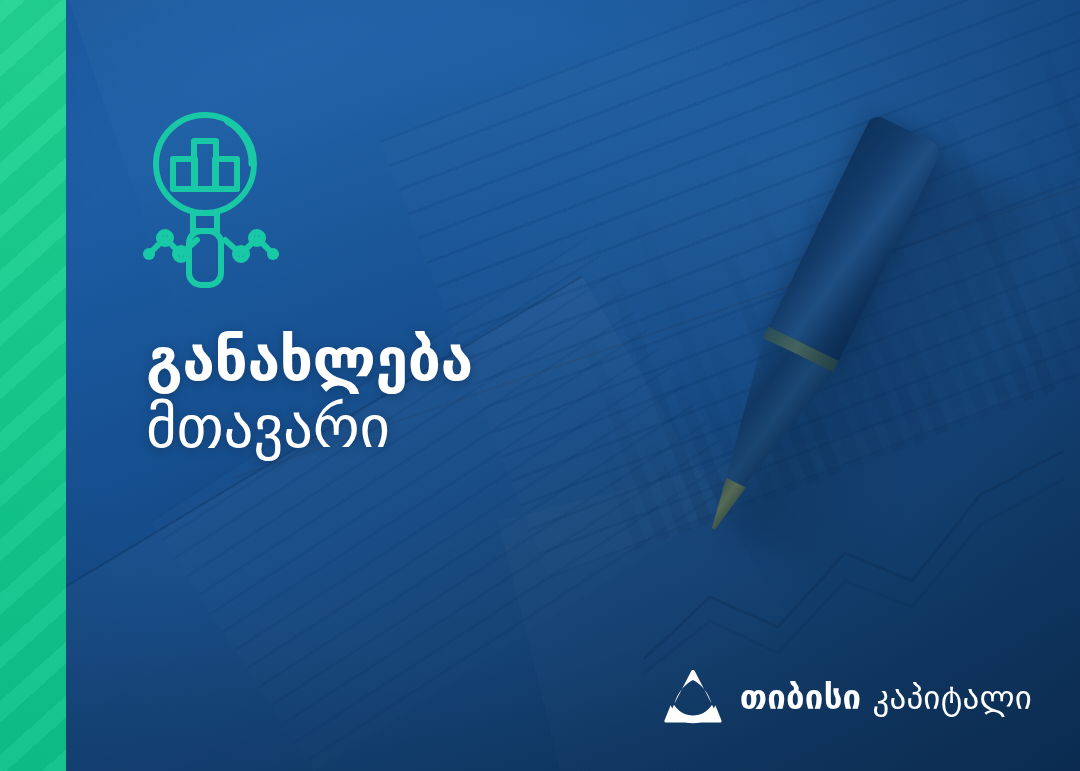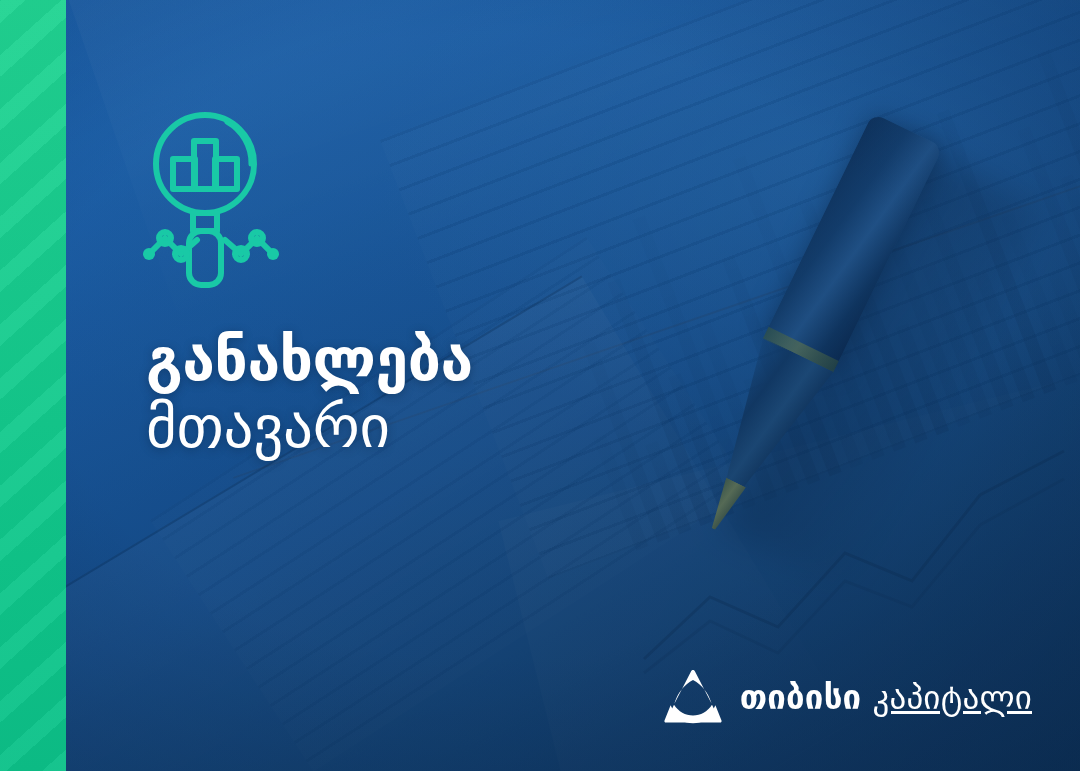--- a/index.html
+++ b/index.html
@@ -252,21 +252,20 @@
     white-space: nowrap;
     letter-spacing: 0.2px;
     line-height: 1;
   }
   .logo-text .brand {
     font-weight: 700;
   }
   .logo-text .sub {
     font-weight: 400;
     margin-left: 11px;
-    text-decoration: underline;
   }
 </style>
 </head>
 <body>
 
 <div class="banner">
 
   <div class="photo-layer">
 
     <div class="sheet sheet-a"></div>

